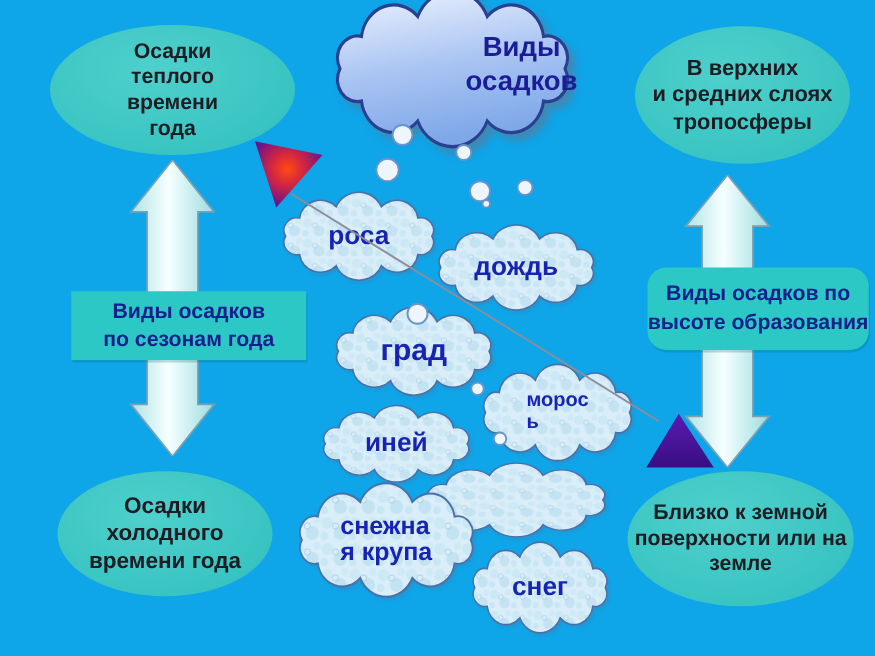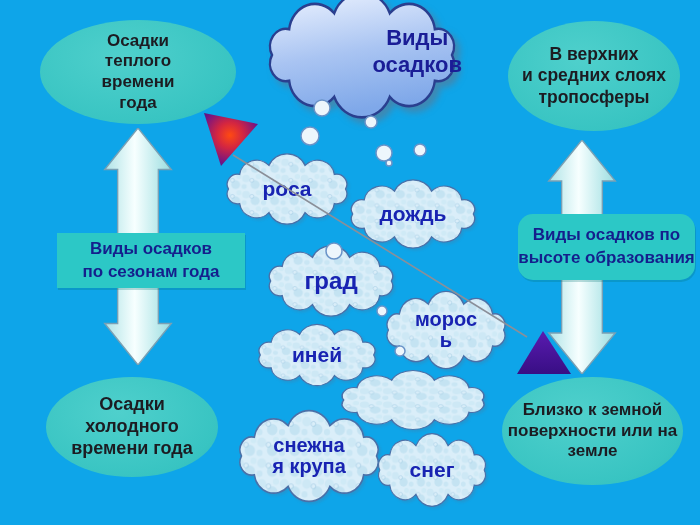--- a/index.html
+++ b/index.html
@@ -37,21 +37,21 @@
   .darrow{position:absolute;z-index:1;}
   .darrow polygon{fill:url(#arrowGrad);stroke:#7aa0b4;stroke-width:1.4;vector-effect:non-scaling-stroke;}
   .arrow-l{left:101px;top:128px;width:74px;height:237px;}
   .arrow-r{left:545px;top:140px;width:74px;height:234px;}
   
   #clouds{position:absolute;inset:0;z-index:4;}
   .cloud{position:absolute;display:flex;align-items:center;justify-content:center;}
   .cloud svg{position:absolute;inset:0;width:100%;height:100%;overflow:visible;
     filter:drop-shadow(2px 2px 1px rgba(90,110,140,.22));}
   .cloud use{fill:url(#cloudTex);stroke:var(--cloud-border);stroke-width:2;vector-effect:non-scaling-stroke;}
-  .cloud-label{position:relative;font-weight:bold;color:var(--cloud-text);text-align:center;
+  .cloud-label{position:relative;font-weight:bold;color:var(--cloud-text);
     white-space:pre-line;line-height:1.05;}
   
   .title-cloud{position:absolute;left:262px;top:0px;width:200px;height:110px;z-index:5;
     display:flex;align-items:center;justify-content:flex-end;}
   .title-cloud svg{position:absolute;inset:0;width:100%;height:100%;overflow:visible;
     filter:drop-shadow(5px 5px 3px rgba(110,110,125,.5));}
   .title-cloud use{fill:url(#mainGrad);stroke:var(--main-cloud-border);stroke-width:2.4;vector-effect:non-scaling-stroke;}
   .title-label{position:relative;top:-4px;font-weight:bold;font-size:22px;color:var(--title-text);
     text-align:center;white-space:pre-line;line-height:1.25;}
   
@@ -155,38 +155,38 @@
       <svg viewBox="0 0 200 100" preserveAspectRatio="none">
         <use href="#cloudPath"></use>
       </svg>
       <div class="cloud-label" style="font-size: 24px;">град</div>
     </div>
 
     <div class="cloud" style="left: 382px; top: 296px; width: 128px; height: 68px;">
       <svg viewBox="0 0 200 100" preserveAspectRatio="none">
         <use href="#cloudPath"></use>
       </svg>
-      <div class="cloud-label" style="font-size: 20px;">морос
+      <div class="cloud-label" style="font-size: 16px;">морос
 ь</div>
     </div>
 
     <div class="cloud" style="left: 254px; top: 328px; width: 126px; height: 54px;">
       <svg viewBox="0 0 200 100" preserveAspectRatio="none">
         <use href="#cloudPath"></use>
       </svg>
       <div class="cloud-label" style="font-size: 21px;">иней</div>
     </div>
 
     <div class="cloud" style="left: 336px; top: 374px; width: 154px; height: 52px;">
       <svg viewBox="0 0 200 100" preserveAspectRatio="none">
         <use href="#cloudPath"></use>
       </svg>
     </div>
 
-    <div class="cloud" style="left: 234px; top: 416px; width: 150px; height: 80px;">
+    <div class="cloud" style="left: 234px; top: 392px; width: 150px; height: 80px;">
       <svg viewBox="0 0 200 100" preserveAspectRatio="none">
         <use href="#cloudPath"></use>
       </svg>
       <div class="cloud-label" style="font-size: 20px;">снежна
 я крупа</div>
     </div>
 
     <div class="cloud" style="left: 374px; top: 438px; width: 116px; height: 64px;">
       <svg viewBox="0 0 200 100" preserveAspectRatio="none">
         <use href="#cloudPath"></use>

